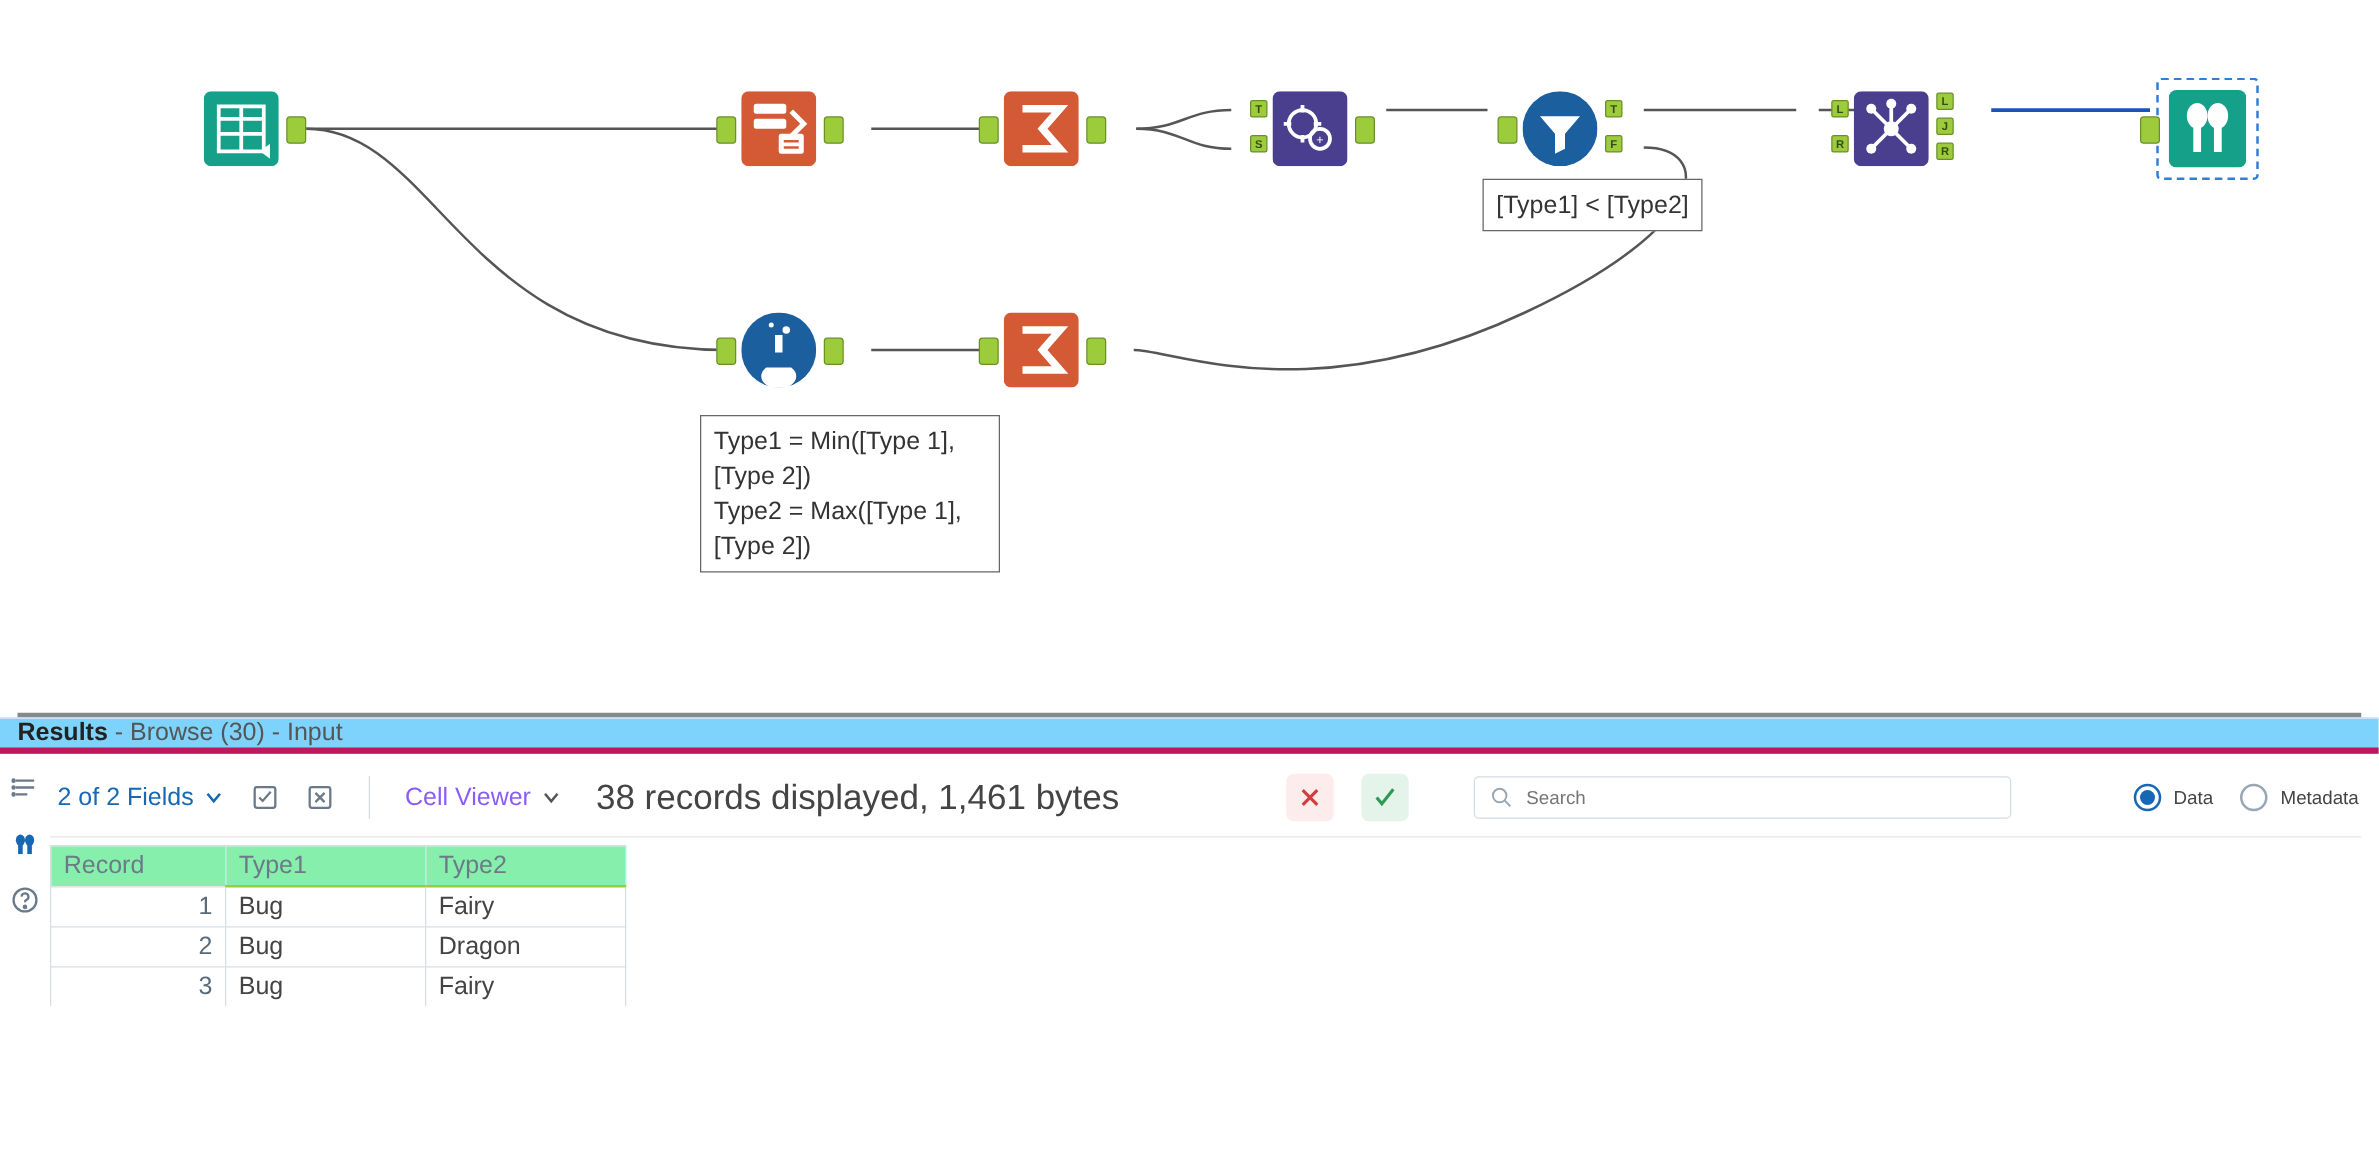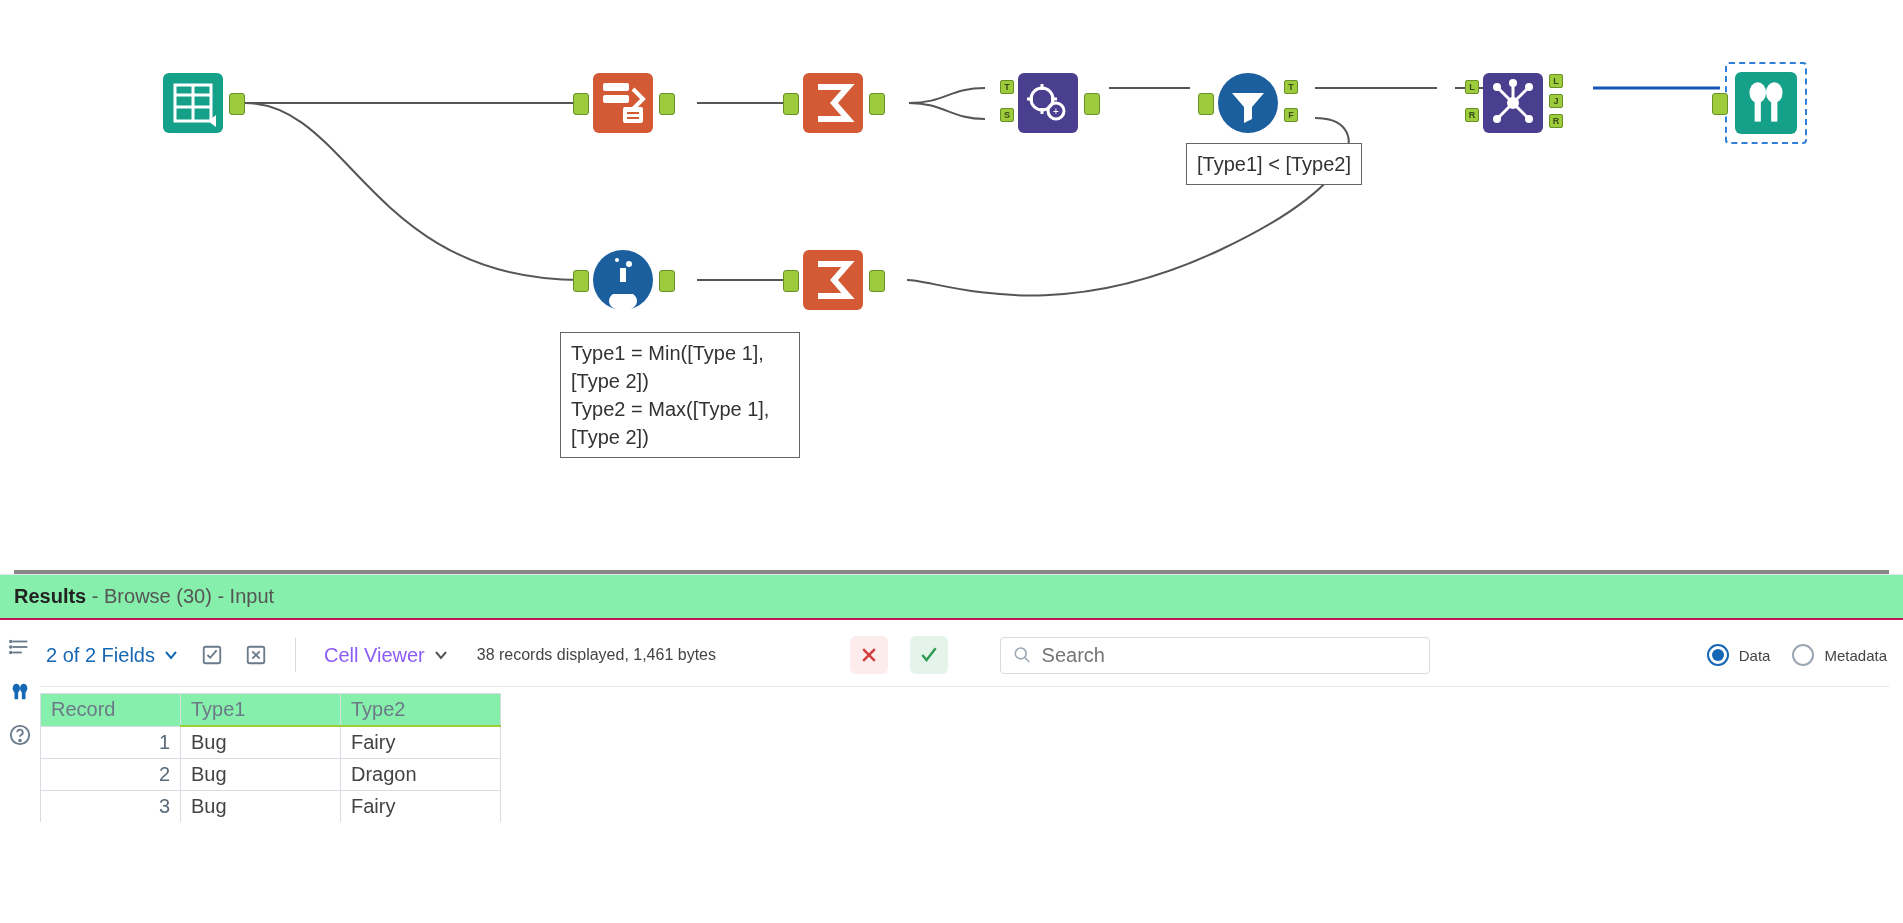--- a/index.html
+++ b/index.html
@@ -20,44 +20,44 @@
 .anchor-label { position: absolute; font-size: 9px; font-weight: bold; color: #3a4a16; background:#9ccc3c; border:1px solid #6a8f27; border-radius:2px; width:14px; height:14px; display:flex; align-items:center; justify-content:center; }
 
 
 .annot { position: absolute; border: 1px solid #666; background: #fff; padding: 6px 10px; font-size: 20px; line-height: 1.4; color: #333; white-space: pre-line; }
 
 
 .div-wrap { padding: 0 14px; }
 .divider { height: 4px; background: #888; width: 100%; margin-top: 0; }
 
 
-.results-header { background: #86efac; padding: 10px 14px; border-top: 1px solid #e2e8ee; border-bottom: 2px solid #be185d; font-size: 20px; color: #555; }
+.results-header { background: #7dd3fc; padding: 0 14px; border-top: 1px solid #e2e8ee; border-bottom: 5px solid #be185d; font-size: 20px; color: #555; }
 .results-header strong { color: #222; }
 
 
 .results-body { display: flex; }
 .side-rail { width: 40px; display: flex; flex-direction: column; align-items: center; gap: 18px; padding-top: 16px; color: #6a7a8a; }
 .side-rail .rail-btn { cursor: pointer; }
 .side-rail svg { width: 22px; height: 22px; }
 
 .results-main { flex: 1; padding: 8px 14px 0 0; }
 
 
 .toolbar { display: flex; align-items: center; gap: 22px; padding: 8px 2px 12px 6px; border-bottom: 1px solid #e4e8ec; }
 .fields-btn { color: #1668b5; font-size: 20px; display: flex; align-items: center; gap: 8px; cursor: pointer; }
 .mini-icon { width: 22px; height: 22px; display: inline-flex; align-items: center; justify-content: center; color: #5a6a7a; }
 .vr { width: 1px; height: 34px; background: #d5dbe1; margin: 0 6px; }
 .cellviewer { color: #8b5cf6; font-size: 20px; display: flex; align-items: center; gap: 8px; cursor: pointer; }
-.status-text { color: #444; font-size: 16px; margin-left: 6px; }
+.status-text { color: #444; font-size: 28px; margin-left: 6px; }
 .spacer-sm { width: 90px; }
 .iconbtn { width: 38px; height: 38px; border-radius: 6px; display: flex; align-items: center; justify-content: center; }
 .iconbtn.red { background: #fdecec; color: #d23d3d; }
 .iconbtn.green { background: #e4f4ea; color: #2e9a54; }
 .search { flex: 0 0 430px; display: flex; align-items: center; gap: 10px; border: 1px solid #d5dbe1; border-radius: 4px; padding: 6px 12px; color: #8a96a2; margin-left: 30px; }
-.search input { border: none; outline: none; font-size: 20px; color: #6d28d9; width: 100%; background: transparent; }
+.search input { border: none; outline: none; font-size: 15px; color: #6d28d9; width: 100%; background: transparent; }
 .radio-group { margin-left: auto; display: flex; align-items: center; gap: 22px; font-size: 15px; color: #444; }
 .radio { display: flex; align-items: center; gap: 10px; cursor: pointer; }
 .radio .dot { width: 22px; height: 22px; border: 2px solid #9aa6b2; border-radius: 50%; display: inline-flex; align-items: center; justify-content: center; }
 .radio.checked .dot { border-color: #1668b5; }
 .radio.checked .dot::after { content: ""; width: 12px; height: 12px; background: #1668b5; border-radius: 50%; }
 
 
 table.grid { border-collapse: collapse; margin-top: 6px; }
 table.grid th, table.grid td { border: 1px solid #d7dde3; font-size: 20px; padding: 4px 10px; text-align: left; color: #444; background: #fff; }
 table.grid th { background: #86efac; color: #6c7a88; font-weight: normal; }

